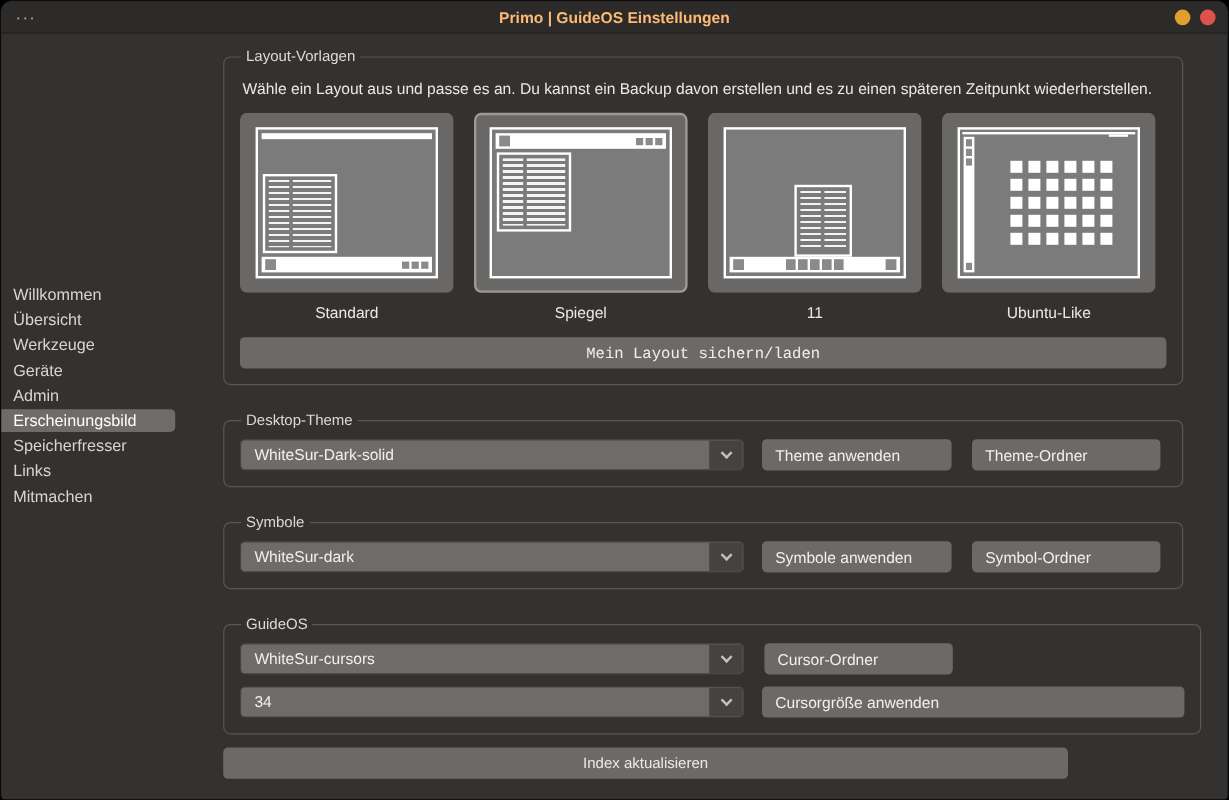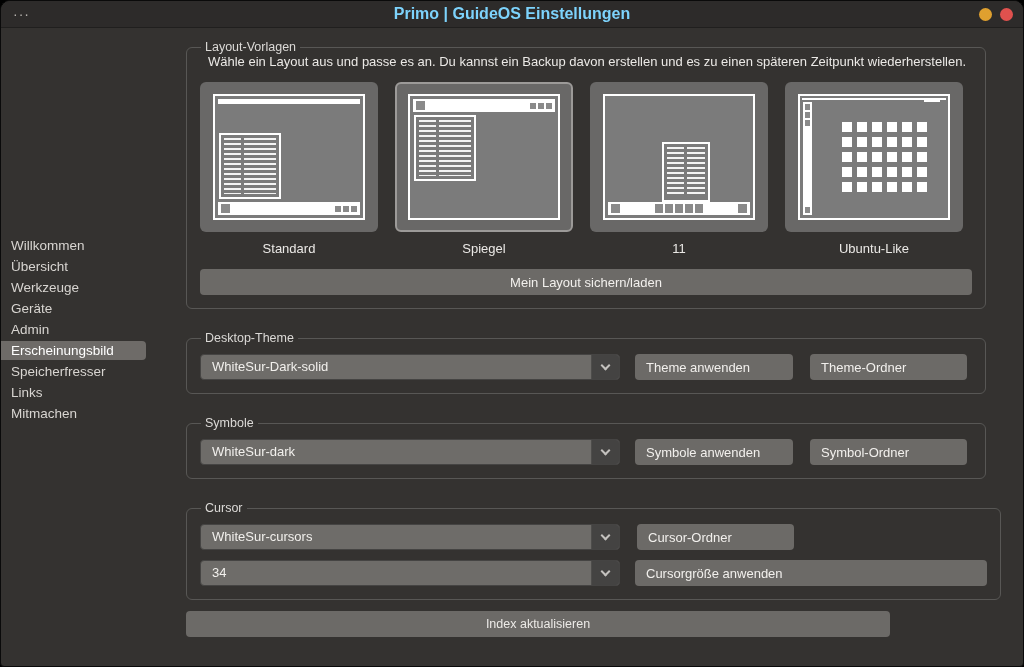--- a/index.html
+++ b/index.html
@@ -2,35 +2,35 @@
 <html><head>
 <meta charset="utf-8">
 <style>
   * { margin:0; padding:0; box-sizing:border-box; }
   html,body { width:1024px; height:667px; background:#000; font-family:"Liberation Sans", sans-serif; }
   .window { width:1024px; height:667px; background:#343230; border-radius:10px 10px 4px 4px; overflow:hidden; border:1px solid #0a0a0a; }
 
   
   .titlebar { height:27px; background:#2d2b2a; border-bottom:1px solid #201f1e; display:flex; align-items:center; position:relative; }
   .menu-dots { position:absolute; left:12px; color:#b5b2ae; font-size:14px; letter-spacing:1px; cursor:default; }
-  .title { margin:0 auto; font-size:16px; font-weight:bold; color:#7dd3fc; }
+  .title { margin:0 auto; font-size:13px; font-weight:bold; color:#fdba74; }
   .controls { position:absolute; right:10px; display:flex; gap:8px; }
   .circle { width:13px; height:13px; border-radius:50%; }
 
   
   .content { display:flex; height:639px; }
   .sidebar { width:185px; flex-shrink:0; padding-top:208px; }
   .side-item { font-size:13.5px; color:#d8d5d1; line-height:17px; padding:1px 14px 1px 10px; margin-bottom:2px; border-radius:0 4px 4px 0; margin-right:38px; cursor:default; }
   .side-item.selected { background:#6e6b68; color:#ffffff; margin-right:40px; }
   .main { width:800px; padding-top:12px; }
 
   fieldset { border:1px solid #585755; border-radius:6px; padding:0 13px 13px 13px; margin-top:0; }
   fieldset + fieldset, .gap-top { margin-top:22px; }
   legend { font-size:12.5px; color:#dcdad7; padding:0 4px; margin-left:1px; }
-  .desc { font-size:13px; color:#ebe9e6; margin:0 0 13px 2px;text-align:center; }
+  .desc { font-size:13px; color:#ebe9e6; margin:12px 0 13px 2px; }
 
   
   .tiles, .tile-labels { display:flex; gap:17px; }
   .tile { width:178px; height:150px; background:#696867; border-radius:6px; display:flex; align-items:center; justify-content:center; border:2px solid transparent; cursor:pointer; }
   .tile.selected { border-color:#9c9a98; }
   .tile-label { width:178px; text-align:center; font-size:13px; color:#ebe9e6; margin-top:9px; }
   .screen { position:relative; width:152px; height:126px; background:#7b7b7b; border:2px solid #ffffff; }
   .stripes { background:repeating-linear-gradient(to bottom,#f4f4f4 0 2px,rgba(0,0,0,0) 2px 5px); }
   .menu { position:absolute; border:2px solid #ffffff; background:#7b7b7b; display:flex; gap:3px; padding:3px; }
   .menu .mcol-l { width:17px; }
@@ -59,21 +59,21 @@
   .row { display:flex; align-items:center; margin-top:10px; }
   .row.first { margin-top:9px; }
   .select { width:420px; height:26px; display:flex; background:#6e6c69; border:1px solid #454443; border-radius:4px; overflow:hidden; cursor:pointer; }
   .select .value { flex:1; padding-left:11px; line-height:24px; font-size:13px; color:#f2f0ed; white-space:nowrap; }
   .select .chev-box { width:28px; border-left:1px solid #4e4d4b; background:#444342; display:flex; align-items:center; justify-content:center; }
   .chev { width:7px; height:7px; border-right:2px solid #c3c1be; border-bottom:2px solid #c3c1be; transform:rotate(45deg); margin-top:-4px; }
   .btn { height:26px; background:#6c6a67; border:none; border-radius:4px; color:#f2f0ed; font-size:13px; text-align:left; padding:0 11px; font-family:"Liberation Sans",sans-serif; cursor:pointer; }
   .btn.b1 { width:158px; margin-left:15px; }
   .btn.b2 { width:157px; margin-left:17px; }
   .btn.wide { width:352px; margin-left:15px; }
-  .btn.full { width:100%; margin-top:13px; text-align:center; padding:3px; }
+  .btn.full { width:100%; margin-top:13px; text-align:center; padding:3px;font-family:Liberation Mono, monospace; }
   .btn.index { width:704px; margin-top:11px; text-align:center; font-size:12.5px; color:#eceae7; }
 </style>
 </head>
 <body>
 
 <div class="window">
 
   <div class="titlebar">
     <div class="menu-dots">···</div>
     <div class="title">Primo | GuideOS Einstellungen</div>
@@ -238,21 +238,21 @@
             <div class="chev-box">
                 <span class="chev"></span>
               </div>
           </div>
           <button class="btn b1">Symbole anwenden</button>
           <button class="btn b2">Symbol-Ordner</button>
         </div>
       </fieldset>
 
       <fieldset>
-        <legend>Cursor</legend>
+        <legend>GuideOS</legend>
         <div class="row first">
           <div class="select">
             <div class="value">WhiteSur-cursors</div>
             <div class="chev-box">
                 <span class="chev"></span>
               </div>
           </div>
           <button class="btn b2">Cursor-Ordner</button>
         </div>
         <div class="row">

